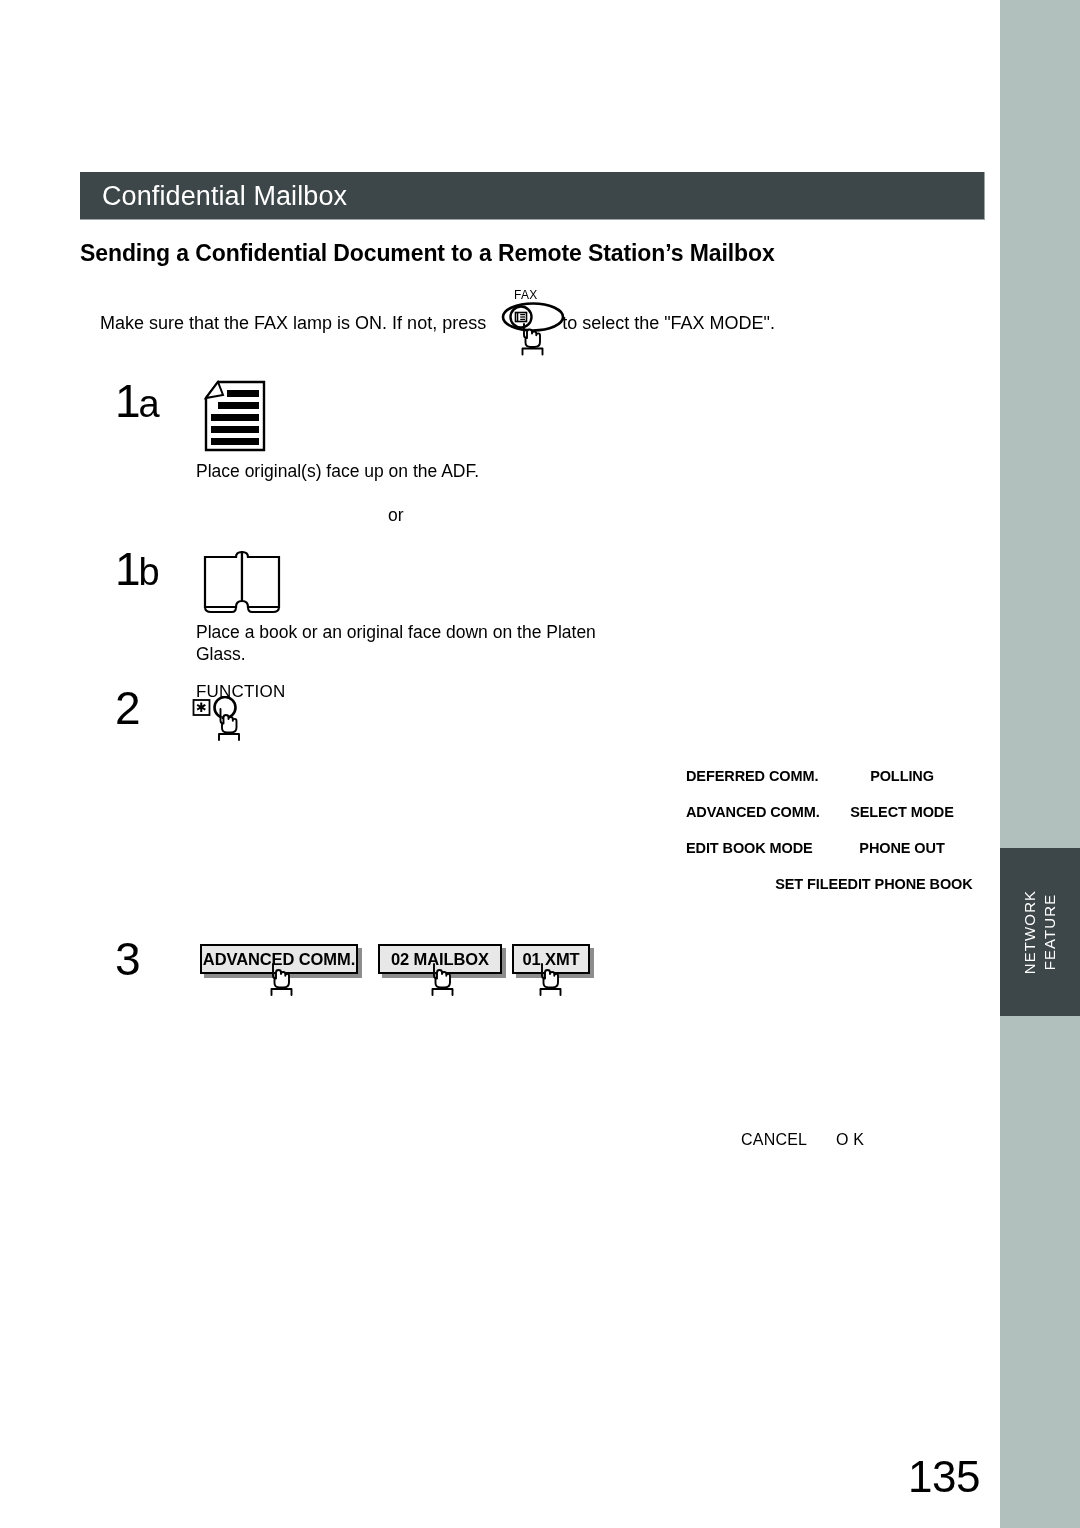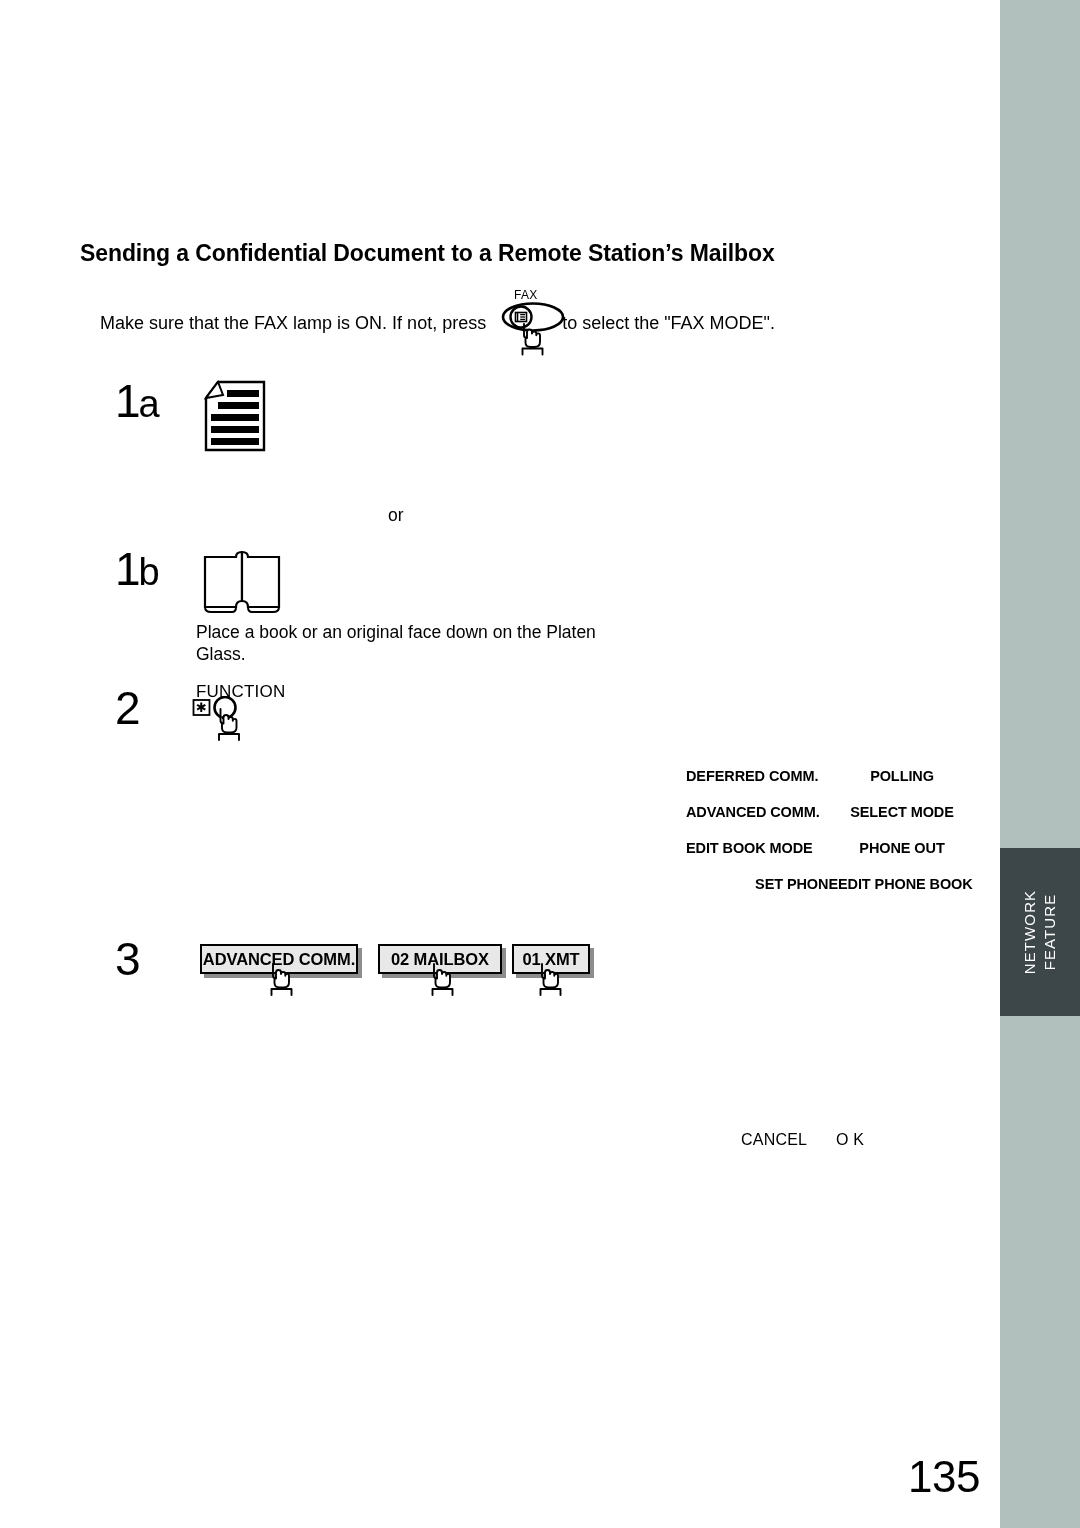--- a/index.html
+++ b/index.html
@@ -211,20 +211,23 @@
     letter-spacing: -.5px;
   }
 </style>
 </head>
 <body>
 
 <div id="page">
 
   <div class="edge-strip"></div>
 
+  <div class="chapter-band">
+    <div class="band-title">Confidential Mailbox</div>
+  </div>
 
   <div class="section-title">Sending a Confidential Document to a Remote Station’s Mailbox</div>
 
   <div class="intro-line">
     <span class="seg">Make sure that the FAX lamp is ON.  If not, press</span><span class="intro-gap-a"></span><span class="intro-gap-b"></span><span class="seg">to select the "FAX MODE".</span>
   </div>
 
   <div class="fax-btn">
     <div class="fax-label">FAX</div>
     <svg width="74" height="56" viewBox="0 0 74 56" style="position:absolute;left:0;top:14px;">
@@ -248,20 +251,21 @@
     <svg width="80" height="82" viewBox="0 0 80 82">
       <path d="M22 4 L68 4 L68 72 L10 72 L10 20 Z" fill="#ffffff" stroke="#000000" stroke-width="2.4"></path>
       <path d="M22 4 L10 20 L27 17 Z" fill="#ffffff" stroke="#000000" stroke-width="2"></path>
       <rect x="31" y="12" width="32" height="7" fill="#000000"></rect>
       <rect x="22" y="24" width="41" height="7" fill="#000000"></rect>
       <rect x="15" y="36" width="48" height="7" fill="#000000"></rect>
       <rect x="15" y="48" width="48" height="7" fill="#000000"></rect>
       <rect x="15" y="60" width="48" height="7" fill="#000000"></rect>
     </svg>
   </div>
+  <div class="caption" style="left:196px; top:461px; width:520px;">Place original(s) face up on the ADF.</div>
 
   <div class="or-text">or</div>
 
   <div class="step-num sub" style="left:115px; top:546px;">1<span style="font-size:38px;">b</span></div>
   <div class="art" style="left:200px; top:543px;">
     <svg width="84" height="76" viewBox="0 0 84 76">
       <path d="M5 14 L5 64 L36 64 Q36 58 42 58 L42 9 Q36 9 36 14 Z" fill="#ffffff" stroke="#000000" stroke-width="2.2"></path>
       <path d="M79 14 L79 64 L48 64 Q48 58 42 58 L42 9 Q48 9 48 14 Z" fill="#ffffff" stroke="#000000" stroke-width="2.2"></path>
       <path d="M5 64 Q5 69 11 69 L32 69 Q36 69 36 64" fill="none" stroke="#000000" stroke-width="2"></path>
       <path d="M79 64 Q79 69 73 69 L52 69 Q48 69 48 64" fill="none" stroke="#000000" stroke-width="2"></path>
@@ -291,21 +295,21 @@
     </div>
     <div class="menu-row">
       <div class="menu-cell col-l ta-l">ADVANCED COMM.</div>
       <div class="menu-cell col-r ta-c">SELECT MODE</div>
     </div>
     <div class="menu-row">
       <div class="menu-cell col-l ta-l">EDIT BOOK MODE</div>
       <div class="menu-cell col-r ta-c">PHONE OUT</div>
     </div>
     <div class="menu-row">
-      <div class="menu-cell col-l ta-r">SET PHONE</div>
+      <div class="menu-cell col-l ta-r">SET FILE</div>
       <div class="menu-cell col-r ta-c">EDIT PHONE BOOK</div>
     </div>
   </div>
 
   <div class="step-num" style="left:115px; top:936px;">3</div>
 
   <div class="btn3" style="left:200px; top:944px; width:158px;">ADVANCED COMM.</div>
   <svg class="art" width="50" height="36" viewBox="0 0 50 36" style="left:262px; top:963px;">
     <g stroke="#000000" stroke-width="1.9" fill="#ffffff" stroke-linejoin="round" stroke-linecap="round">
       <path d="M11 1 L11 12.5 Q11 15.5 14 15.5 L14 9.5 Q14 7 16.5 7 Q19 7 19 9.5 L19 11 Q19 9 21.2 9 Q23.3 9 23.3 11.3 L23.3 12.7 Q23.3 10.9 25.2 10.9 Q27 10.9 27 13.1 L27 19.5 Q27 24.5 21.5 24.5 L17.5 24.5 Q12.5 24.5 12.5 20 L12.5 15.5"></path>

